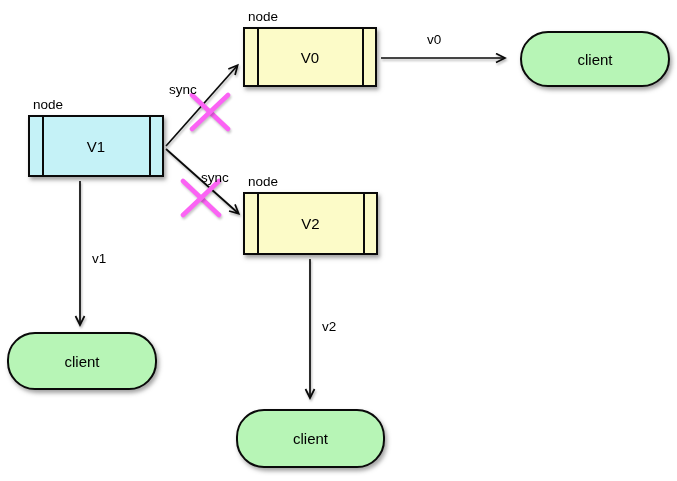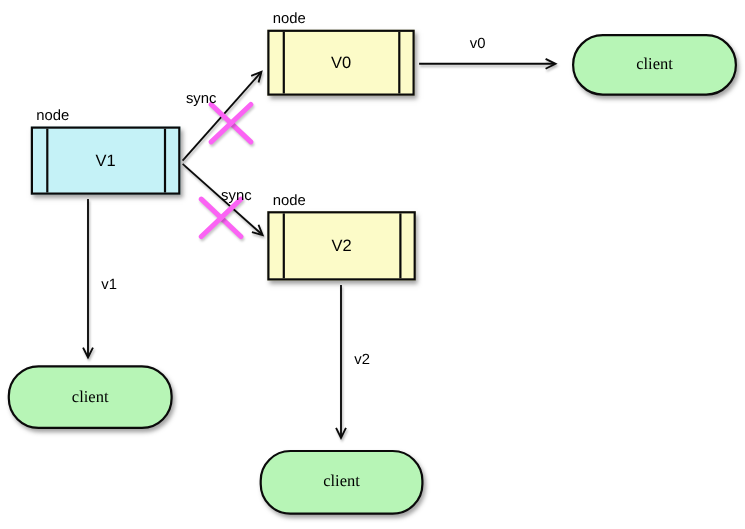--- a/index.html
+++ b/index.html
@@ -68,21 +68,20 @@
     position: absolute;
     border: 2px solid #0a0a0a;
     box-sizing: border-box;
     border-radius: 28px;
     background: var(--client-fill, #b7f5b6);
     box-shadow: 2px 3px 4px rgba(70,70,70,0.50);
     display: flex;
     align-items: center;
     justify-content: center;
     font-size: 15px;
-    font-family: Liberation Serif, serif;
   }
   .edge-label {
     position: absolute;
     font-size: 13.5px;
     white-space: nowrap;
   }
 </style>
 </head>
 <body>
 

